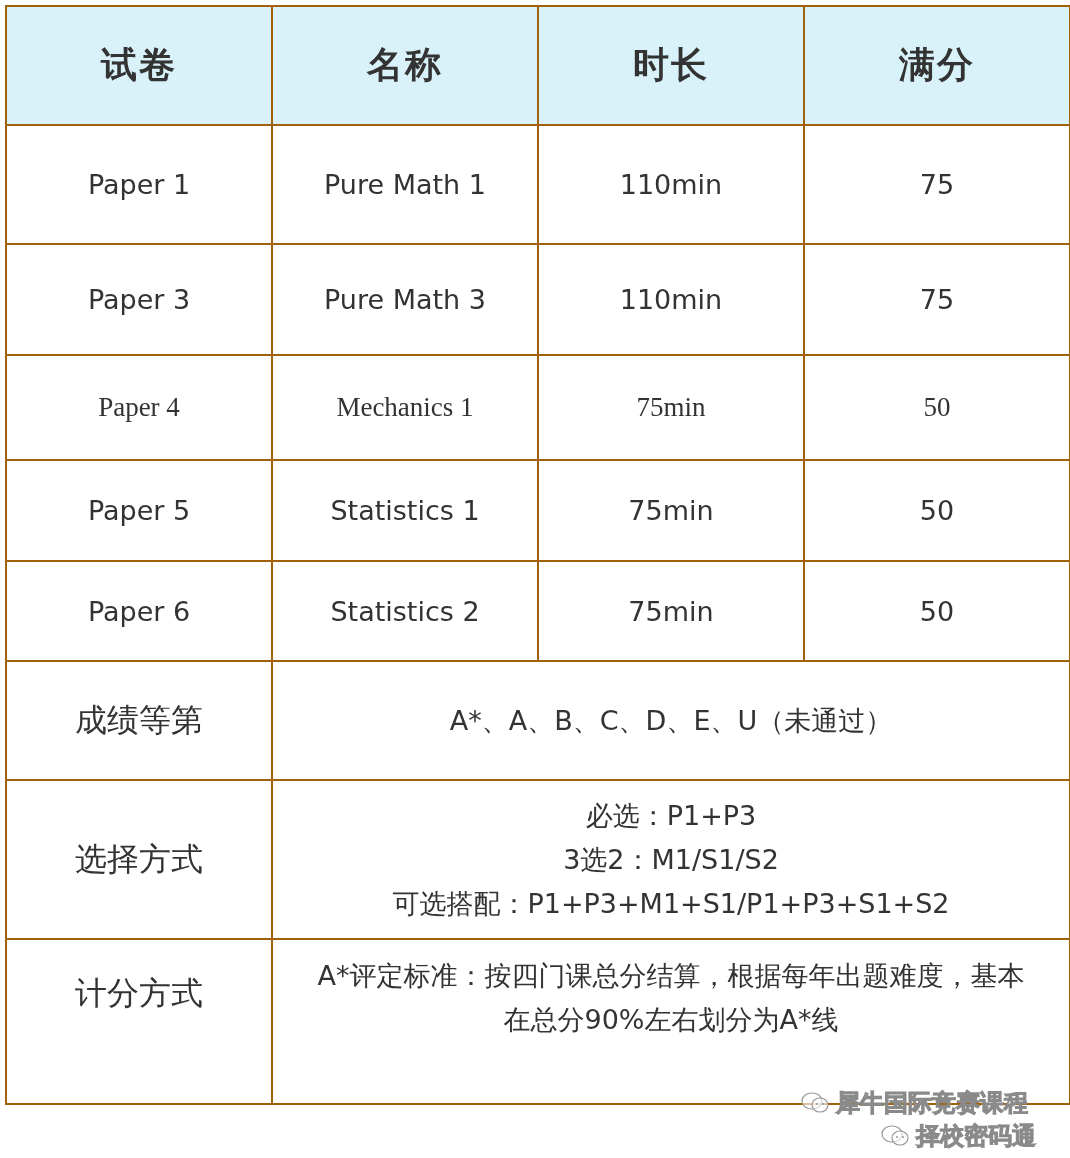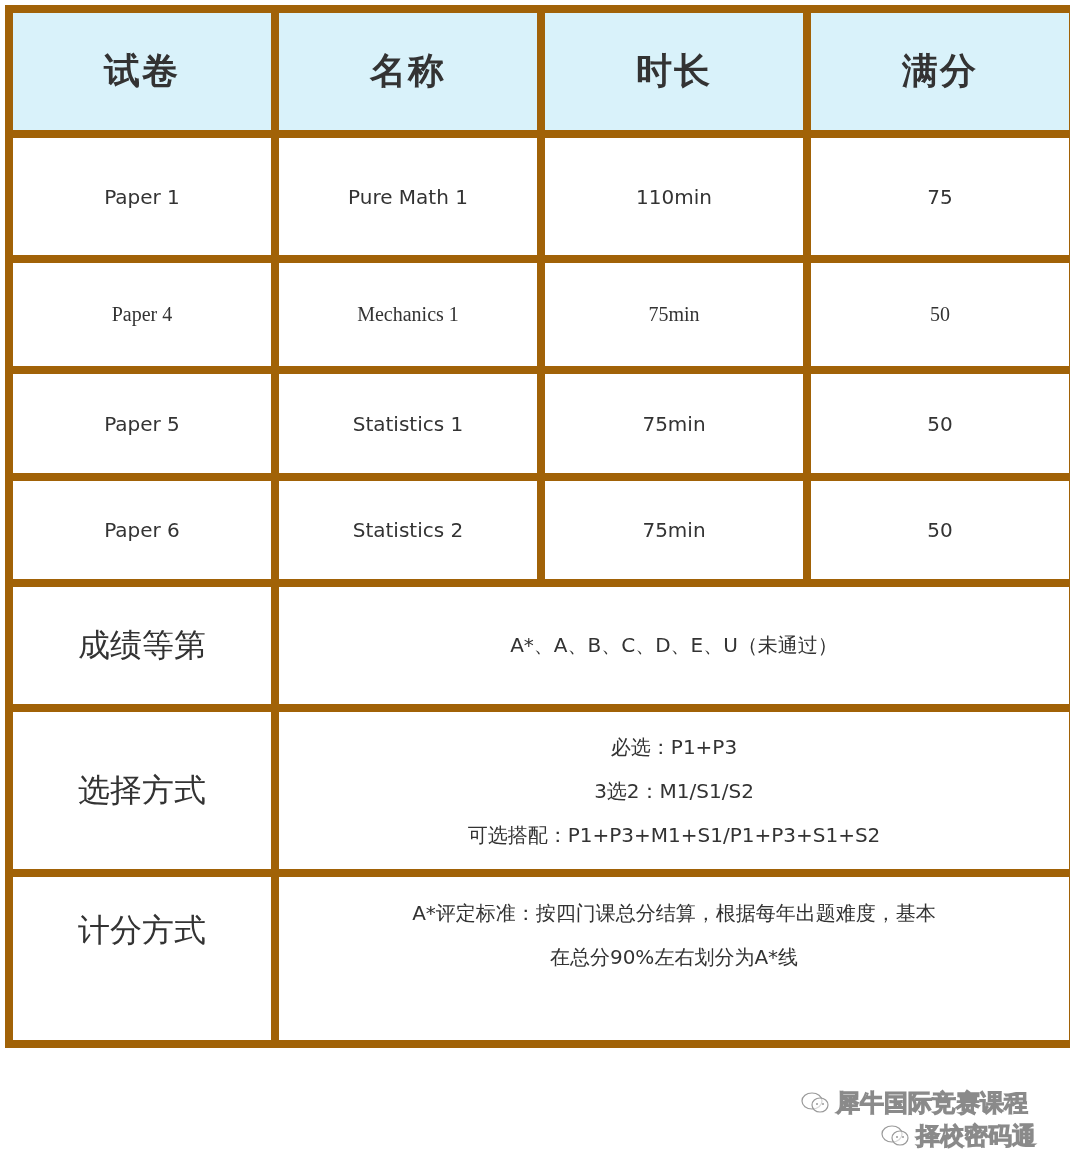--- a/index.html
+++ b/index.html
@@ -6,30 +6,30 @@
     body {
       width: 1070px; height: 1158px; overflow: hidden; position: relative;
       font-family: "DejaVu Sans", "Liberation Sans", sans-serif;
       color: #333333;
     }
     .table {
       position: absolute; left: 5px; top: 5px; width: 1064px;
       border-collapse: collapse; table-layout: fixed;
     }
     .table td, .table th {
-      border: 8px solid #a16207;
+      border: 2px solid #a16207;
       text-align: center; vertical-align: middle;
       padding: 1px;
     }
     .table col.c1, .table col.c2, .table col.c3, .table col.c4 { width: 266px; }
     .head th {
       background: #d9f2fa; height: 115px;
       font-size: 36px; font-weight: bold; color: #333333; letter-spacing: 2px;
     }
-    .row td { font-size: 20px; color: #333333; }
+    .row td { font-size: 27px; color: #333333; }
     .r1 td { height: 115px; }
     .r2 td { height: 114px; }
     .r3 td { height: 107px; }
     .r4 td { height: 101px; font-family: Liberation Serif, serif; }
     .r5 td { height: 97px; }
     .r6 td { height: 96px; }
     .r7 td { height: 115px; }
     .r8 td { height: 155px; }
     .r9 td { height: 130px; vertical-align: top; }
     .label-cell { font-size: 32px !important; font-weight: normal; }
@@ -62,20 +62,26 @@
       <th>试卷</th>
       <th>名称</th>
       <th>时长</th>
       <th>满分</th>
     </tr>
   </thead>
   <tbody>
     <tr class="row r1">
       <td>Paper 1</td>
       <td>Pure Math 1</td>
+      <td>110min</td>
+      <td>75</td>
+    </tr>
+    <tr class="row r3">
+      <td>Paper 3</td>
+      <td>Pure Math 3</td>
       <td>110min</td>
       <td>75</td>
     </tr>
     <tr class="row r4">
       <td>Paper 4</td>
       <td>Mechanics 1</td>
       <td>75min</td>
       <td>50</td>
     </tr>
     <tr class="row r5">

